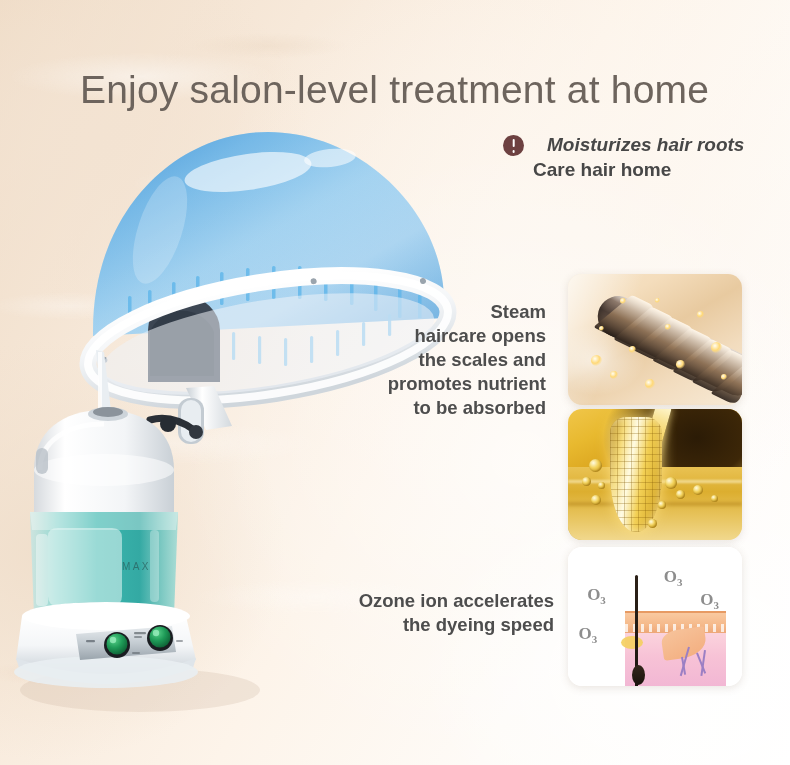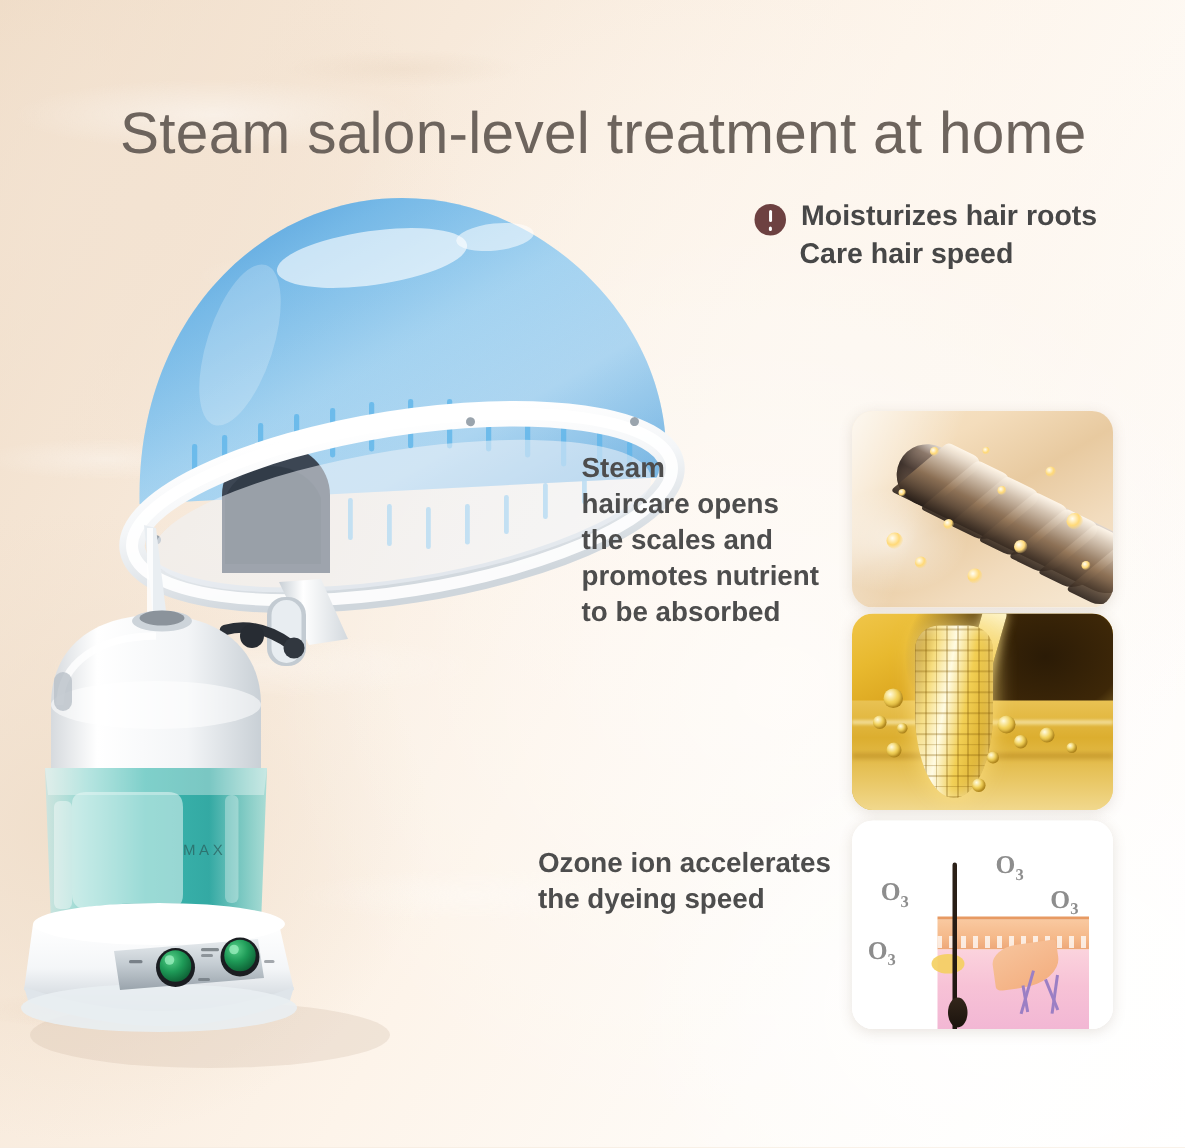--- a/index.html
+++ b/index.html
@@ -41,21 +41,21 @@
 
   
   .headline{
     position:absolute; left:80px; top:68px;
     font-size:39px; font-weight:300; letter-spacing:.2px;
     color:#6d645d; white-space:nowrap;
   }
 
   
   .bullet{ position:absolute; left:503px; top:132px; width:270px; }
-  .bullet-row{ display:flex; align-items:flex-end; gap:10px; }
+  .bullet-row{ display:flex; align-items:center; gap:23px;font-style:italic; }
   .bullet-icon{
     width:21px; height:21px; border-radius:50%;
     background:#6d4141; flex:0 0 auto; margin-top:2px;
     position:relative;
   }
   .bullet-icon::before{
     content:""; position:absolute; left:50%; top:4px;
     transform:translateX(-50%);
     width:2.6px; height:8px; background:#fff; border-radius:1px;
   }
@@ -65,27 +65,27 @@
     width:2.8px; height:2.8px; background:#fff; border-radius:50%;
   }
   .bullet-l1,.bullet-l2{
     font-size:19px; font-weight:700; color:#474747; line-height:1.34;
     white-space:nowrap;
   }
   .bullet-l2{ margin-left:30px; }
 
   
   .feat{
-    position:absolute; text-align:left;
+    position:absolute; text-align:right;
     font-weight:700; color:#4d4d4d;
     line-height:1.3; white-space:pre-line;
   }
   #feat-0{ right:244px; top:300px; font-size:18.5px; }
   #feat-1{ right:244px; top:452px; font-size:18.5px; }
-  #feat-2{ right:236px; top:563px; font-size:18.5px; }
+  #feat-2{ right:236px; top:589px; font-size:18.5px; }
 
   
   .card{
     position:absolute; left:568px; width:174px;
     border-radius:14px; overflow:hidden;
     box-shadow:0 2px 9px rgba(120,95,70,.16);
   }
   #card-0{ top:274px; height:131px; }
   #card-1{ top:409px; height:131px; }
   #card-2{ top:547px; height:139px; background:#fff; }
@@ -403,28 +403,28 @@
 
         <rect x="86" y="640" width="9" height="2.2" rx="1" fill="#5e666d" opacity=".75"></rect>
         <rect x="134" y="632" width="12" height="2.2" rx="1" fill="#4a5157" opacity=".6"></rect>
         <rect x="134" y="636" width="8" height="2" rx="1" fill="#4a5157" opacity=".5"></rect>
         <rect x="132" y="652" width="8" height="2" rx="1" fill="#5e666d" opacity=".6"></rect>
         <rect x="176" y="640" width="7" height="2" rx="1" fill="#5e666d" opacity=".55"></rect>
       </g>
     </g>
   </svg>
 
-  <div class="headline">Steam salon-level treatment at home</div>
+  <div class="headline">Enjoy salon-level treatment at home</div>
 
   <div class="bullet">
     <div class="bullet-row">
       <span class="bullet-icon"></span>
       <span class="bullet-l1">Moisturizes hair roots</span>
     </div>
-    <div class="bullet-l2">Care hair speed</div>
+    <div class="bullet-l2">Care hair home</div>
   </div>
 
   <div class="feat" id="feat-0">Steam
 haircare opens
 the scales and
 promotes nutrient
 to be absorbed</div>
   <div class="feat" id="feat-2">Ozone ion accelerates
 the dyeing speed</div>
 

